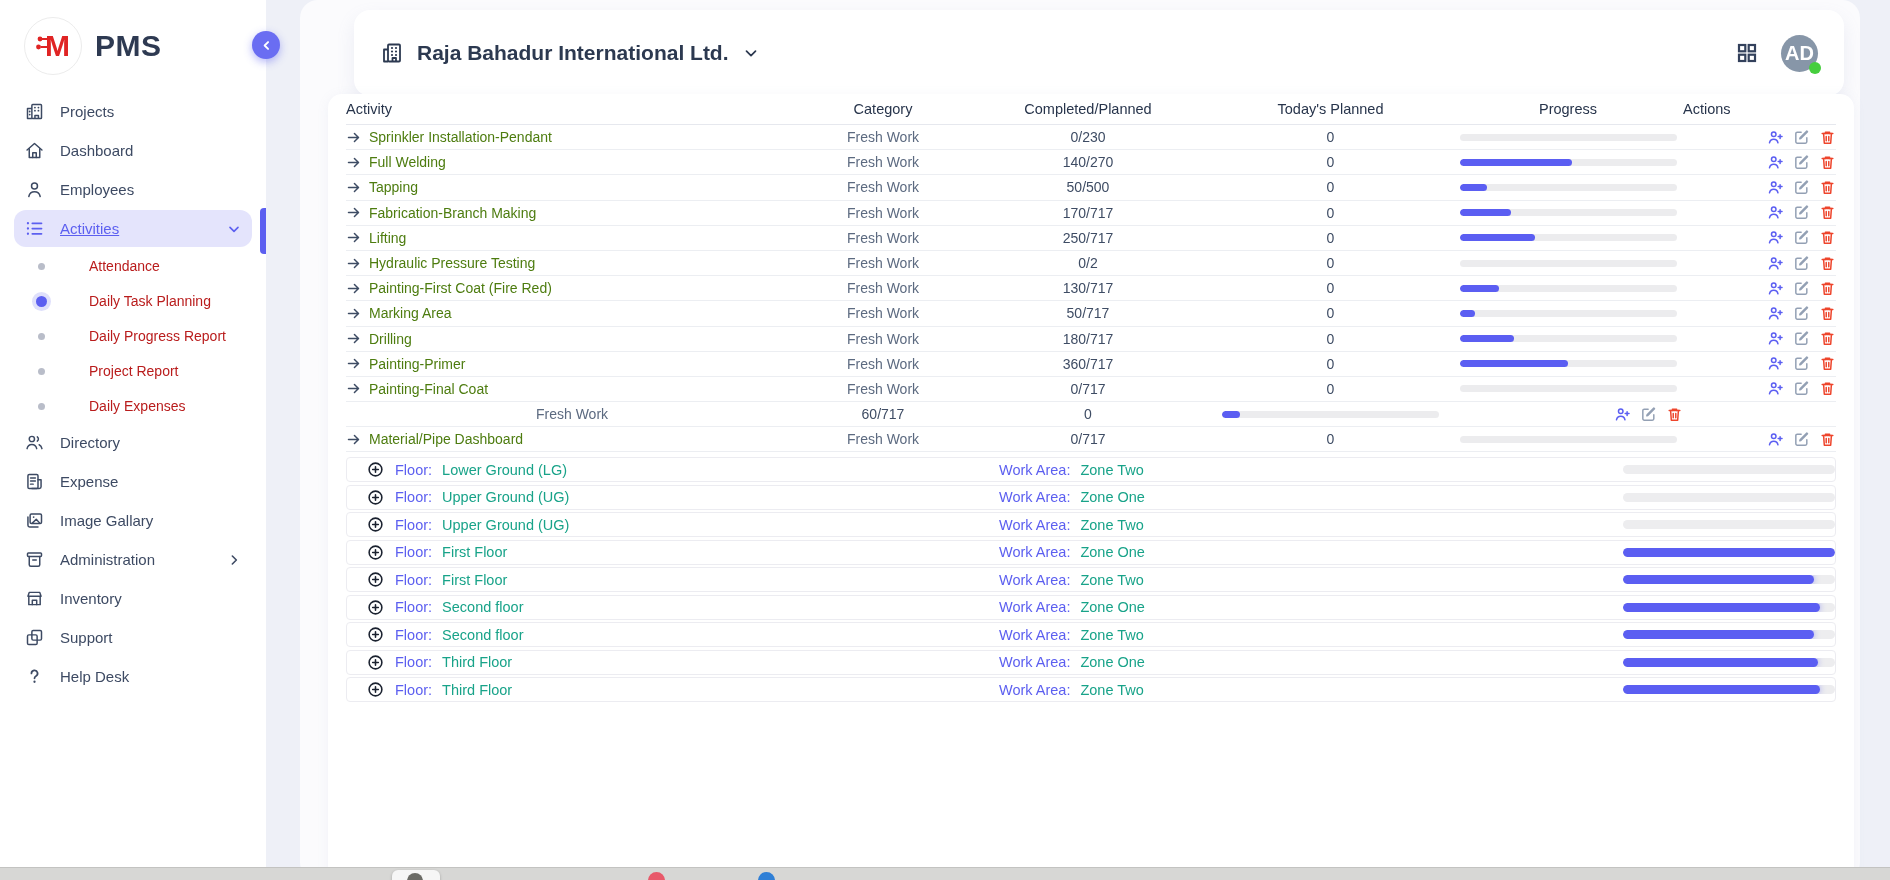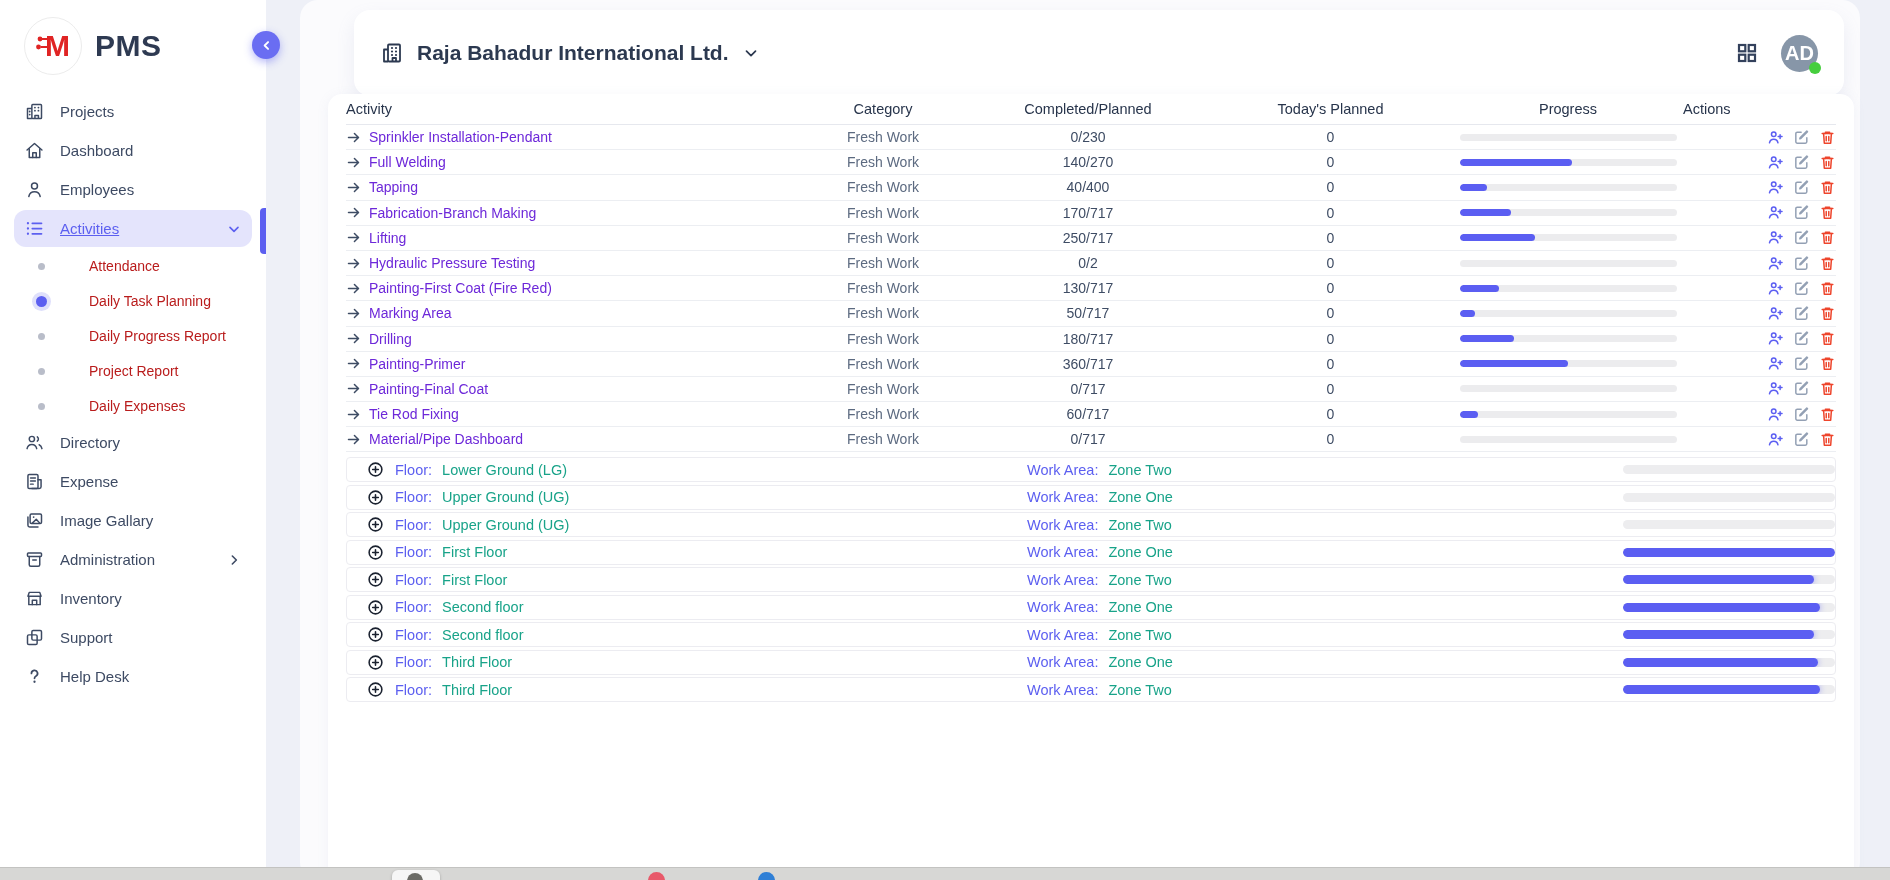--- a/index.html
+++ b/index.html
@@ -35,38 +35,38 @@
   .online-dot { position:absolute; right:-3px; bottom:-2px; width:12px; height:12px; border-radius:50%; background:#46ce3e; }
   .blob { position:absolute; border-radius:8px; filter:blur(5px); opacity:.55; z-index:2; }
 
   .content-card { position:absolute; left:62px; right:36px; top:94px; bottom:0; background:#ffffff; border-radius:14px 14px 0 0; box-shadow:0 2px 12px rgba(150,160,200,.10); padding:0 18px; z-index:3; }
 
   
   .tgrid { display:grid; grid-template-columns:452px 170px 240px 245px 230px 1fr; align-items:center; }
   .thead { height:31px; border-bottom:1px solid #e6e8ee; color:#27344b; font-size:14.5px; }
   .thead .c { text-align:center; } .thead .r { text-align:left; padding-right:4px; }
   .trow { height:25.2px; border-bottom:1px solid #eceef2; font-size:14px; color:#55627a; }
-  .acell { display:flex; align-items:center; gap:8px; color:#6d28d9; }
+  .acell { display:flex; align-items:center; gap:8px; color:#4d7c0f; }
   .acell .arr { width:15px; height:15px; color:#3e4c64; flex-shrink:0; }
   .cat { text-align:center; color:#5c6a80; }
   .num { text-align:center; color:#3e4c64; }
   .pwrap { display:flex; justify-content:center; }
   .ptrack { width:217px; height:7px; border-radius:4px; background:#ececee; overflow:hidden; }
   .pfill { height:100%; border-radius:4px; background:#5b5ef2; }
   .actions { display:flex; justify-content:flex-end; align-items:center; gap:9px; }
   .aicon { width:17px; height:17px; cursor:pointer; }
   .ic-assign { color:#5b5ef2; } .ic-edit { color:#93a0b4; } .ic-del { color:#ee452c; }
 
   
   .floors { margin-top:5px; }
   .floor-row { position:relative; display:flex; align-items:center; height:25px; margin-bottom:2.5px; background:#fff; border:1px solid #ececf1; border-radius:4px; padding:0 12px 0 20px; font-size:14.5px; }
   .plus-ic { width:17px; height:17px; color:#1b2230; flex-shrink:0; cursor:pointer; }
   .flabel { color:#5c5ff0; margin-left:11px; }
   .fval { color:#18a389; margin-left:10px; }
-  .wa { position:absolute; left:680px; display:flex; }
+  .wa { position:absolute; left:652px; display:flex; }
   .fbar { position:absolute; right:0; width:212px; height:9px; border-radius:5px; background:#ededef; overflow:hidden; }
   .fbar .pfill { border-radius:5px; box-shadow:0 0 6px rgba(91,94,242,.55); }
   .partial-plus { position:absolute; left:16px; bottom:-6px; width:19px; height:19px; color:#111; }
 
   
   .taskbar { position:absolute; left:0; right:0; bottom:0; height:13px; background:#d7d7d5; border-top:1px solid #c3c3c1; z-index:50; }
   .tb-app { position:absolute; left:392px; top:2px; width:48px; height:20px; background:#f6f6f6; border-radius:6px; box-shadow:0 1px 3px rgba(0,0,0,.25); }
   .tb-app:after { content:""; position:absolute; left:15px; top:3px; width:16px; height:16px; border-radius:50%; background:#6b6b66; }
   .tb-dot { position:absolute; top:4px; width:17px; height:17px; border-radius:50%; }
 </style>
@@ -349,21 +349,21 @@
     </div>
   </div>
           <div class="tgrid trow">
     <div class="acell">
       <span class="arr"><svg viewBox="0 0 24 24" fill="none" stroke="currentColor" stroke-width="2.4" stroke-linecap="round" stroke-linejoin="round">
                   <path d="M4 12h15M13.5 5.5 20 12l-6.5 6.5"></path>
                 </svg></span>
       <span>Tapping</span>
     </div>
     <div class="cat">Fresh Work</div>
-    <div class="num">40/400</div>
+    <div class="num">50/500</div>
     <div class="num">0</div>
     <div class="pwrap">
               <div class="ptrack">
                 <div class="pfill" style="width: 12.5%;"></div>
               </div>
             </div>
     <div class="actions">
       <span class="aicon ic-assign"><svg viewBox="0 0 24 24" fill="none" stroke="currentColor" stroke-width="2.1" stroke-linecap="round">
                   <circle cx="9.5" cy="7.5" r="3.2"></circle>
                   <path d="M3.5 19.5c.7-3.3 3-5 6-5s5.3 1.7 6 5"></path>
@@ -639,26 +639,20 @@
                 </svg></span>
       <span class="aicon ic-del"><svg viewBox="0 0 24 24" fill="none" stroke="currentColor" stroke-width="2.1" stroke-linecap="round" stroke-linejoin="round">
                   <path d="M4.5 6.5h15"></path>
                   <path d="M9 6.5V4.5h6v2"></path>
                   <path d="M6.5 6.5 7.5 20h9l1-13.5"></path>
                   <path d="M10.2 10.5v6M13.8 10.5v6"></path>
                 </svg></span>
     </div>
   </div>
           <div class="tgrid trow">
-    <div class="acell">
-      <span class="arr"><svg viewBox="0 0 24 24" fill="none" stroke="currentColor" stroke-width="2.4" stroke-linecap="round" stroke-linejoin="round">
-                  <path d="M4 12h15M13.5 5.5 20 12l-6.5 6.5"></path>
-                </svg></span>
-      <span>Tie Rod Fixing</span>
-    </div>
     <div class="cat">Fresh Work</div>
     <div class="num">60/717</div>
     <div class="num">0</div>
     <div class="pwrap">
               <div class="ptrack">
                 <div class="pfill" style="width: 8.4%;"></div>
               </div>
             </div>
     <div class="actions">
       <span class="aicon ic-assign"><svg viewBox="0 0 24 24" fill="none" stroke="currentColor" stroke-width="2.1" stroke-linecap="round">

